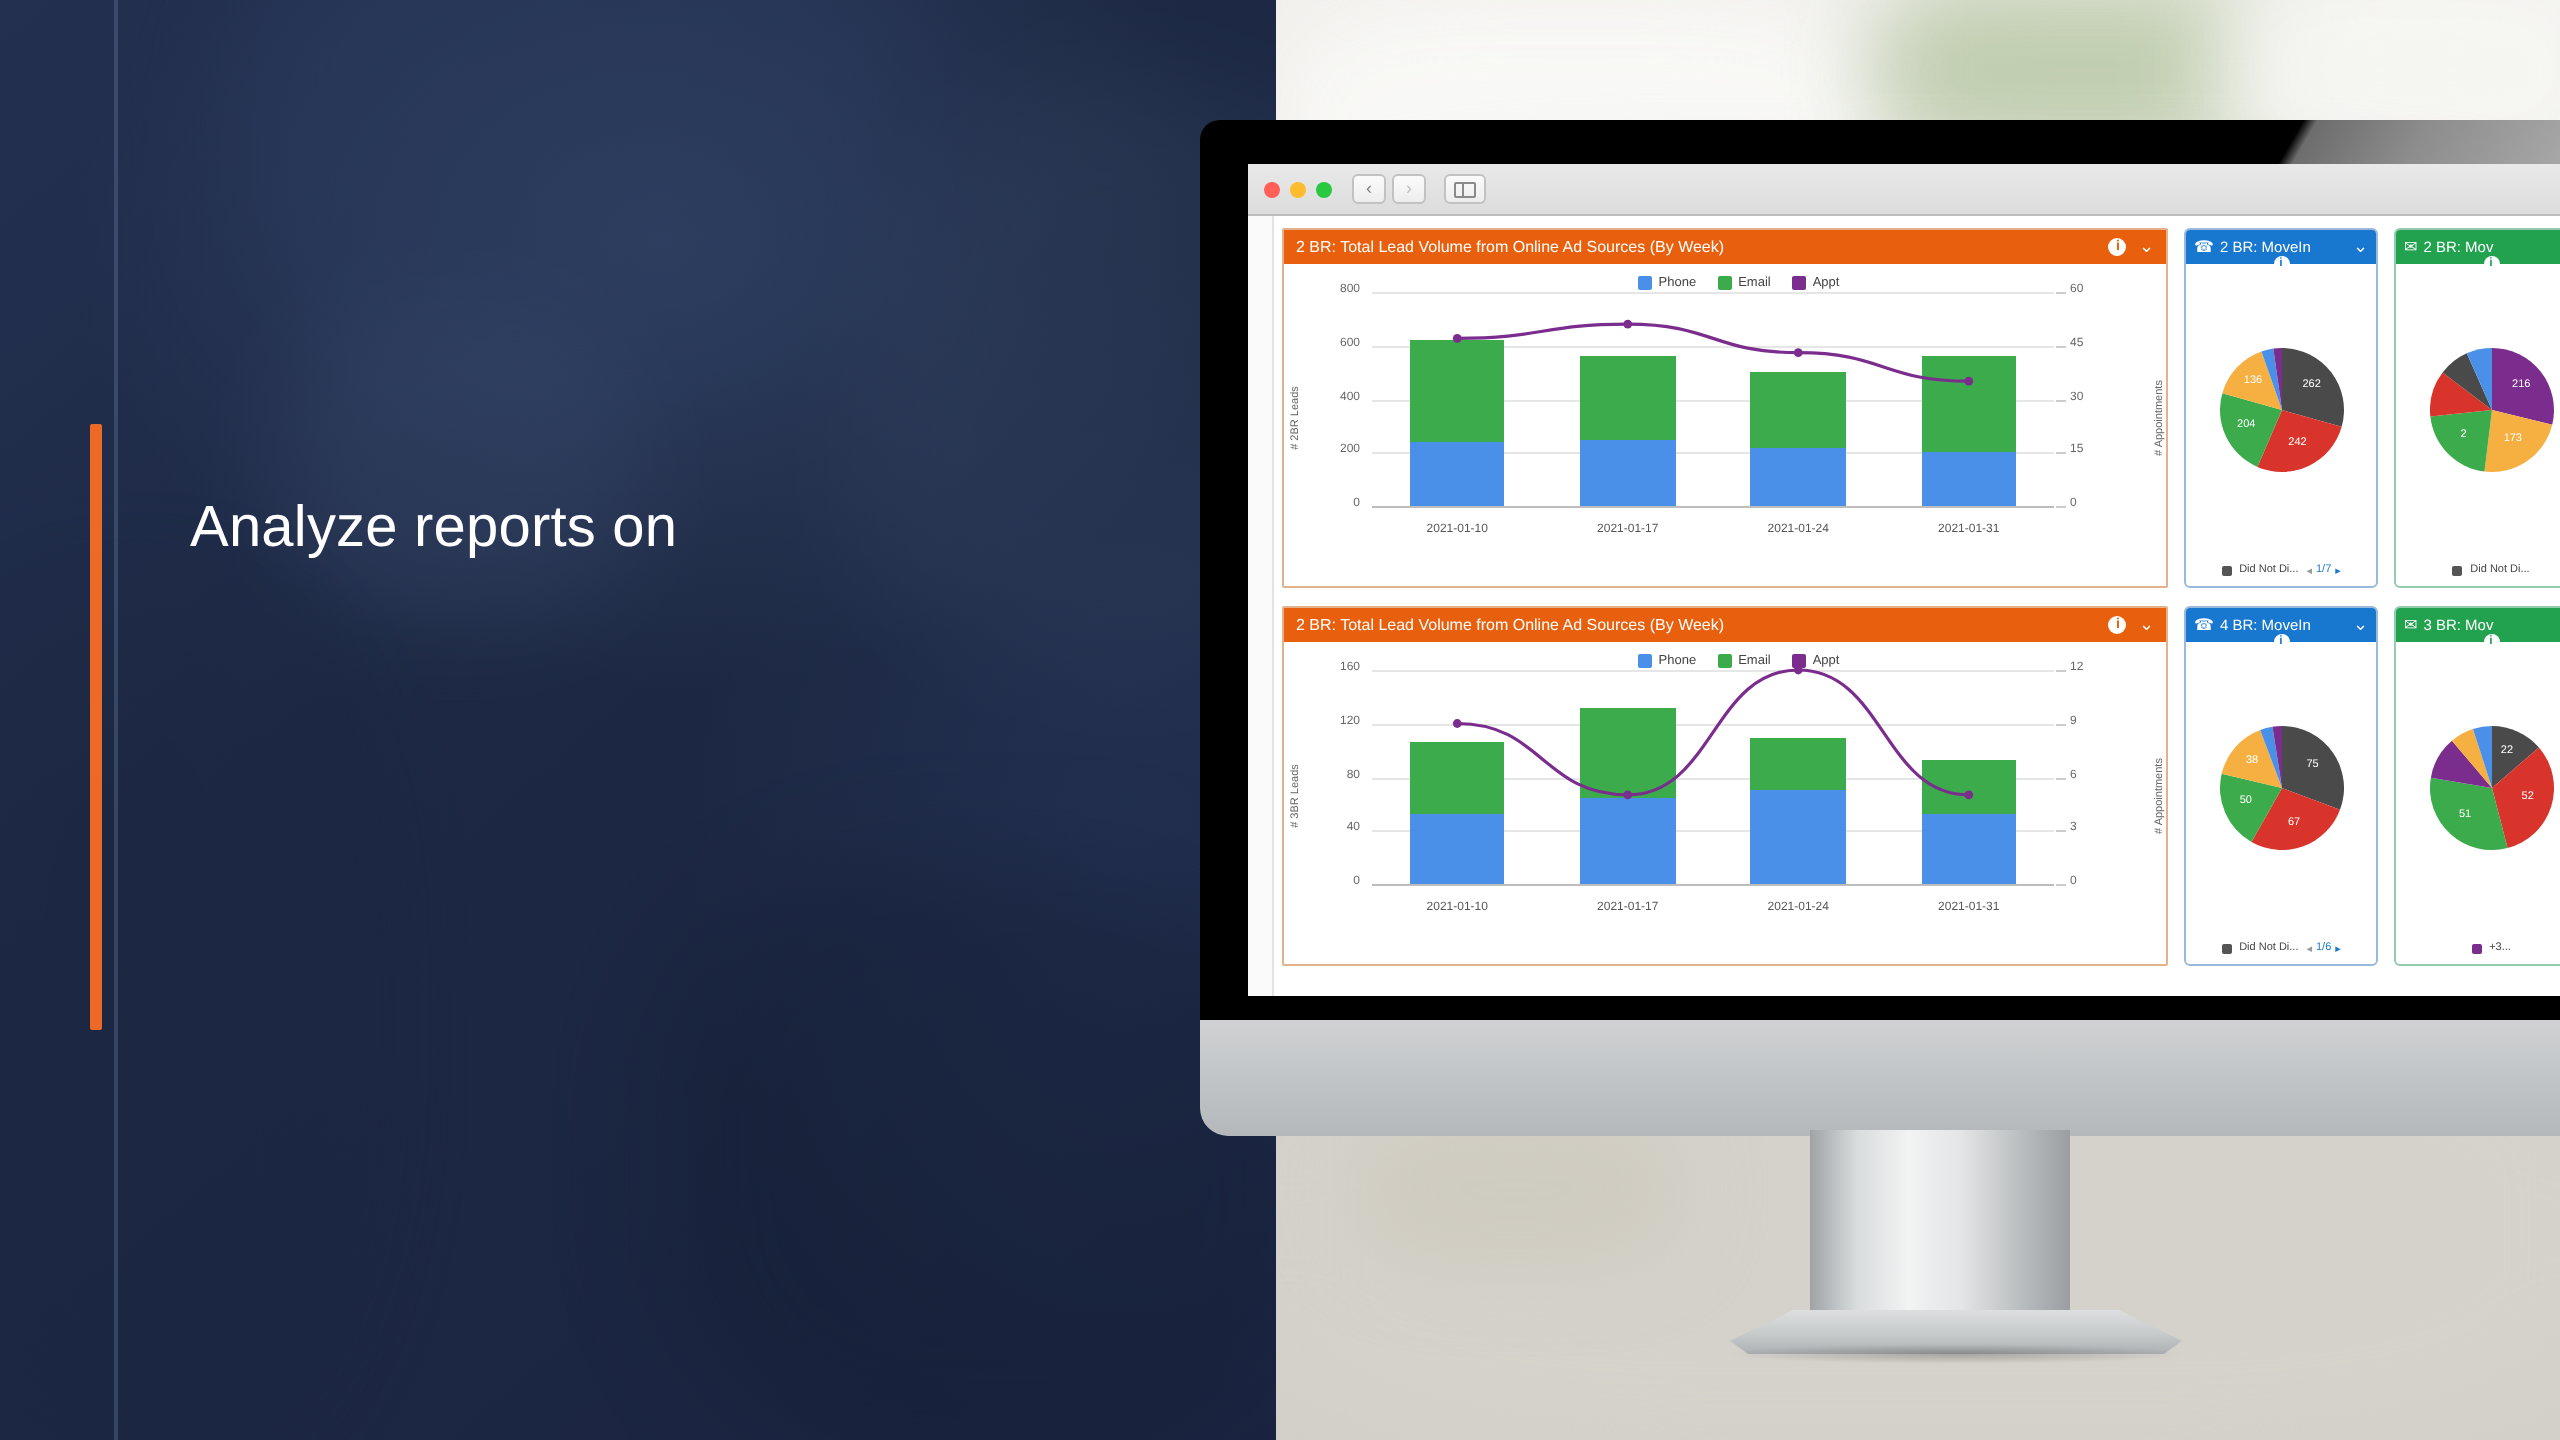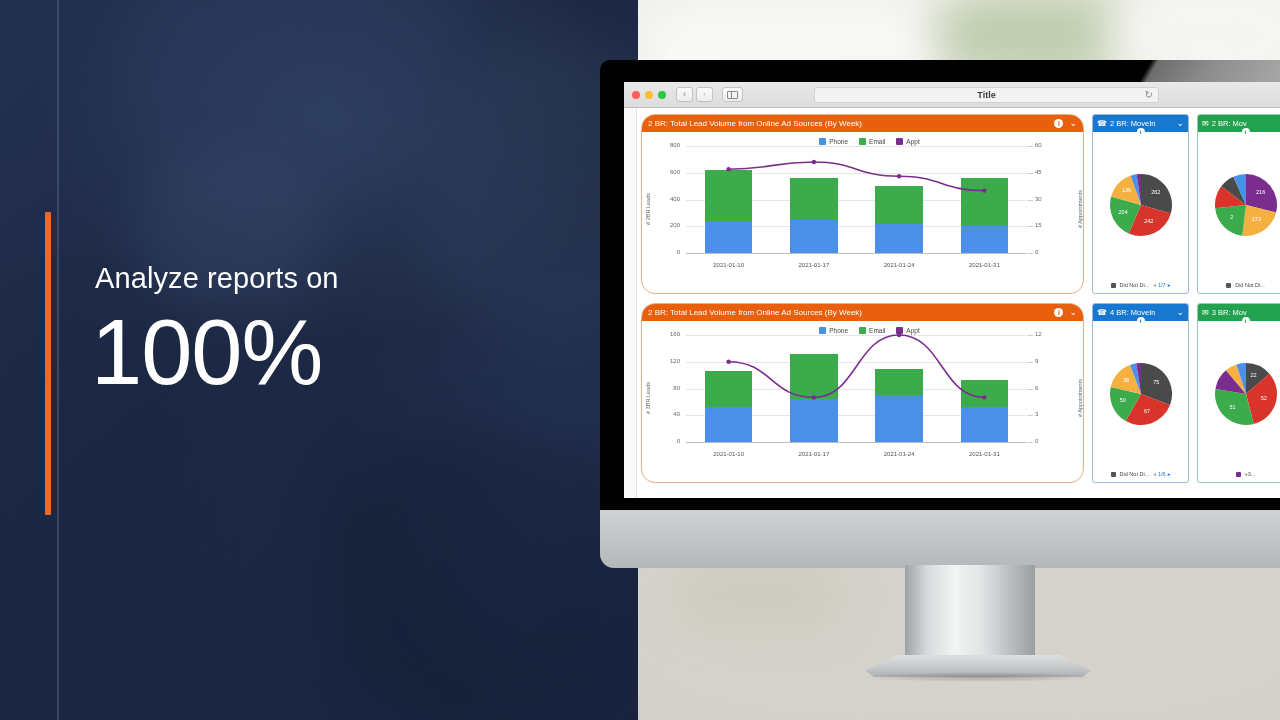--- a/index.html
+++ b/index.html
@@ -32,21 +32,21 @@
   #vrule-dark {
     position: absolute; left: 57px; top: 0; width: 2px; height: 720px;
     background: rgba(120,140,175,.30);
   }
   #accent-bar {
     position: absolute; left: 45px; top: 212px; width: 6px; height: 303px;
     background: #ec6a26; border-radius: 1px;
   }
 
   #headline-block {
-    position: absolute; left: 95px; top: 263px; width: 500px; color: #fff;
+    position: absolute; left: 95px; top: 249px; width: 500px; color: #fff;
   }
   #headline-top {
     font-size: 29px; font-weight: 400; letter-spacing: .1px; line-height: 1.1;
   }
   #headline-big {
     font-size: 92px; font-weight: 400; line-height: 1.08;
     margin: 8px 0 6px -4px; letter-spacing: -1px;
   }
   #headline-bottom {
     font-size: 29px; font-weight: 400; letter-spacing: .1px; line-height: 1.1;
@@ -155,21 +155,21 @@
     width: 13px; height: 100%; background:#fafafa; border-right:1px solid #e2e2e2; flex:none;
   }
   #app-content {
     flex: 1; padding: 6px 0 0 4px; display: flex; gap: 8px; overflow: hidden;
   }
   #chart-column { width: 443px; flex: none; display: flex; flex-direction: column; gap: 9px; }
   #pie-column  { flex: 1; display: flex; flex-direction: column; gap: 9px; overflow: hidden; }
 
   
   .chart-card {
-    border: 1px solid #e3b28c; border-radius: 14px; background:#fff;
+    border: 1px solid #e3b28c; border-radius: 1px; background:#fff;
     height: 180px; display:flex; flex-direction:column; overflow:hidden;
   }
   .chart-head {
     background:#e8600e; color:#fff; height: 17px; flex:none;
     display:flex; align-items:center; padding: 0 6px; gap: 6px;
   }
   .chart-head-title { font-size: 8px; font-weight: 500; flex:1; white-space: nowrap; }
   .head-info-icon {
     width: 9px; height: 9px; border-radius: 50%; background:#fff; color:#e8600e;
     font-size: 7px; font-weight: bold; display:flex; align-items:center; justify-content:center;
@@ -258,21 +258,20 @@
   <div class="blur-shape bs2"></div>
   <div class="blur-shape bs5"></div>
   <div class="blur-shape bs3"></div>
   <div class="blur-shape bs4"></div>
 
   <div id="vrule-dark"></div>
   <div id="accent-bar"></div>
 
   <div id="headline-block">
     <div id="headline-top">Analyze reports on</div>
-    <div id="headline-big">100%</div>
   </div>
 </div>
 
 <div id="photo-bg">
   <div class="ph ph-win"></div>
   <div class="ph ph-green"></div>
   <div class="ph ph-white"></div>
   <div class="ph ph-grey"></div>
   <div class="ph ph-desk"></div>
   <div class="ph ph-spot"></div>
@@ -289,24 +288,20 @@
         <div class="dot dot-red"></div>
         <div class="dot dot-yellow"></div>
         <div class="dot dot-green"></div>
       </div>
       <div class="navbtns">
         <div class="navbtn">‹</div>
         <div class="navbtn disabled">›</div>
       </div>
       <div class="sidebar-btn">
         <div class="sidebar-glyph"></div>
-      </div>
-      <div id="address-bar">
-        <span id="page-title-text">Title</span>
-        <span id="reload-icon">↻</span>
       </div>
     </div>
 
     <div id="app-body">
       <div id="app-sidebar"></div>
       <div id="app-content">
 
         <div id="chart-column">
 
           <div class="chart-card">

